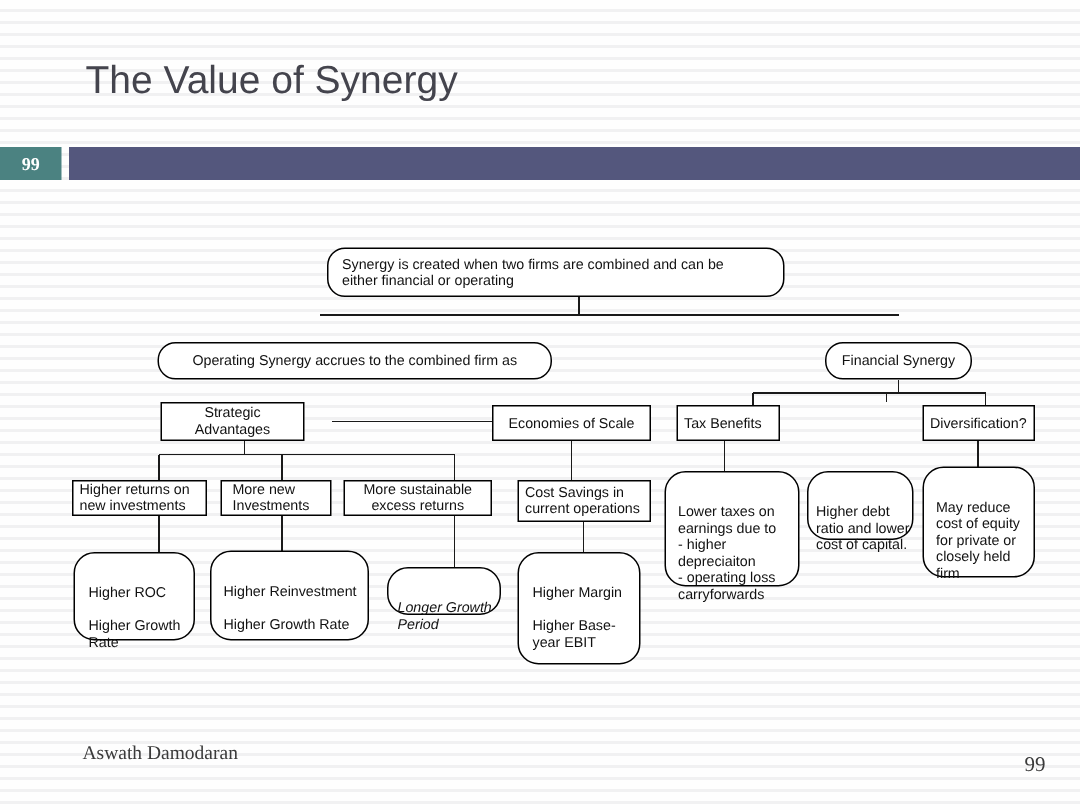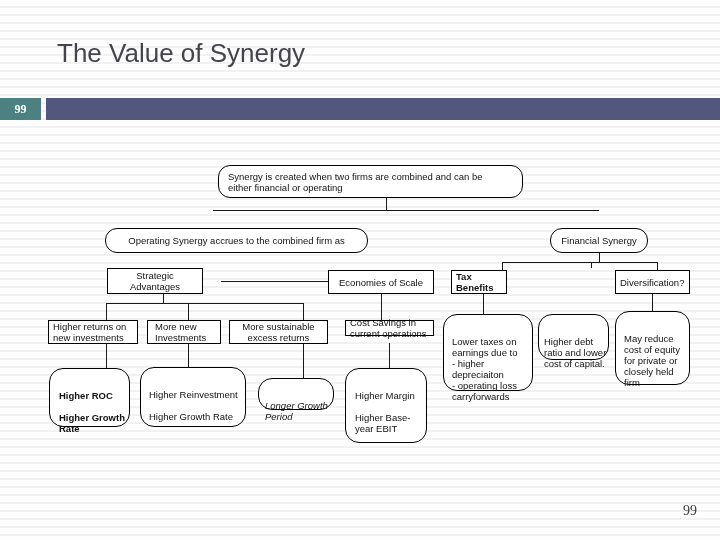--- a/index.html
+++ b/index.html
@@ -86,66 +86,67 @@
 either financial or operating</div>
 
   <div class="node round ta-c" style="left:550px;top:228px;width:98px;height:25px;">Financial Synergy</div>
 
   <div class="node round ta-c" style="left:105px;top:228px;width:263px;height:25px;">Operating Synergy accrues to the combined firm as</div>
 
   <div class="node rect ta-c" style="left:107px;top:268px;width:96px;height:26px;">Strategic Advantages</div>
 
   <div class="node rect ta-c" style="left:328px;top:270px;width:106px;height:24px;">Economies of Scale</div>
 
-  <div class="node rect" style="left:451px;top:270px;width:56px;height:24px;font-weight:bold;">Tax Benefits</div>
+  <div class="node rect" style="left:451px;top:270px;width:69px;height:24px;">Tax Benefits</div>
 
 
   <div class="node rect" style="left:615px;top:270px;width:75px;height:24px;">Diversification?</div>
 
   <div class="node rect" style="left:48px;top:320px;width:90px;height:24px;">Higher returns on
 new  investments</div>
 
   <div class="node rect" style="left:147px;top:320px;width:74px;height:24px;padding-left:7px;">More new
 Investments</div>
 
   <div class="node rect ta-c" style="left:229px;top:320px;width:99px;height:24px;">More sustainable
 excess returns</div>
 
-  <div class="node rect" style="left:345px;top:320px;width:89px;height:16px;">Cost Savings in
+  <div class="node rect" style="left:345px;top:320px;width:89px;height:28px;">Cost Savings in
 current operations</div>
 
   <div class="node round-lg" style="left:443px;top:314px;width:90px;height:77px;padding-left:8px;">Lower taxes on
 earnings due to
 - higher
 depreciaiton
 - operating loss
 carryforwards</div>
 
   <div class="node round-lg" style="left:538px;top:314px;width:71px;height:46px;padding-left:5px;padding-right:0;">Higher debt
 ratio and lower
 cost of capital.</div>
 
   <div class="node round-lg" style="left:615px;top:311px;width:75px;height:74px;padding-left:8px;">May reduce
 cost of equity
 for private or
 closely held
 firm</div>
 
-  <div class="node round-lg" style="left:49px;top:368px;width:81px;height:59px;padding-left:9px;font-weight:bold;">Higher ROC
+  <div class="node round-lg" style="left:49px;top:368px;width:81px;height:59px;padding-left:9px;">Higher ROC
 
 Higher Growth
 Rate</div>
 
   <div class="node round-lg" style="left:140px;top:367px;width:106px;height:60px;padding-left:8px;">Higher Reinvestment
 
 Higher Growth Rate</div>
 
   <div class="node round-lg" style="left:258px;top:378px;width:76px;height:32px;padding-left:6px;font-style:italic;">Longer Growth
 Period</div>
 
   <div class="node round-lg" style="left:345px;top:368px;width:82px;height:75px;padding-left:9px;">Higher Margin
 
 Higher Base-
 year EBIT</div>
 
+  <div class="footer-author">Aswath Damodaran</div>
   <div class="footer-page">99</div>
 
 </div>
 
 </body></html>

